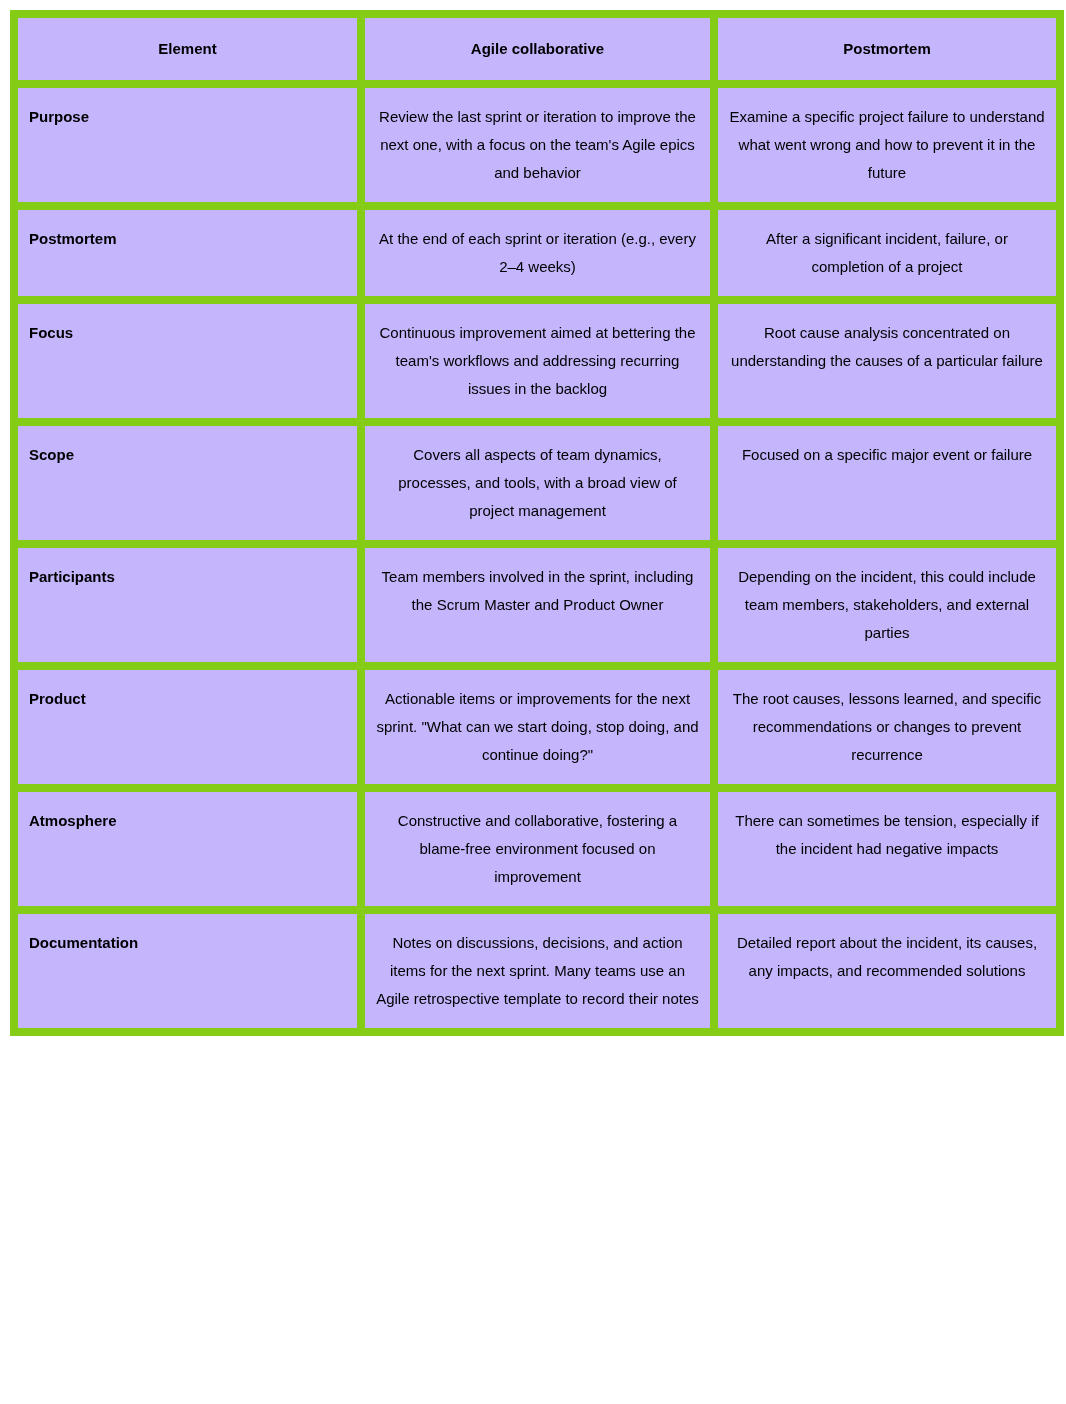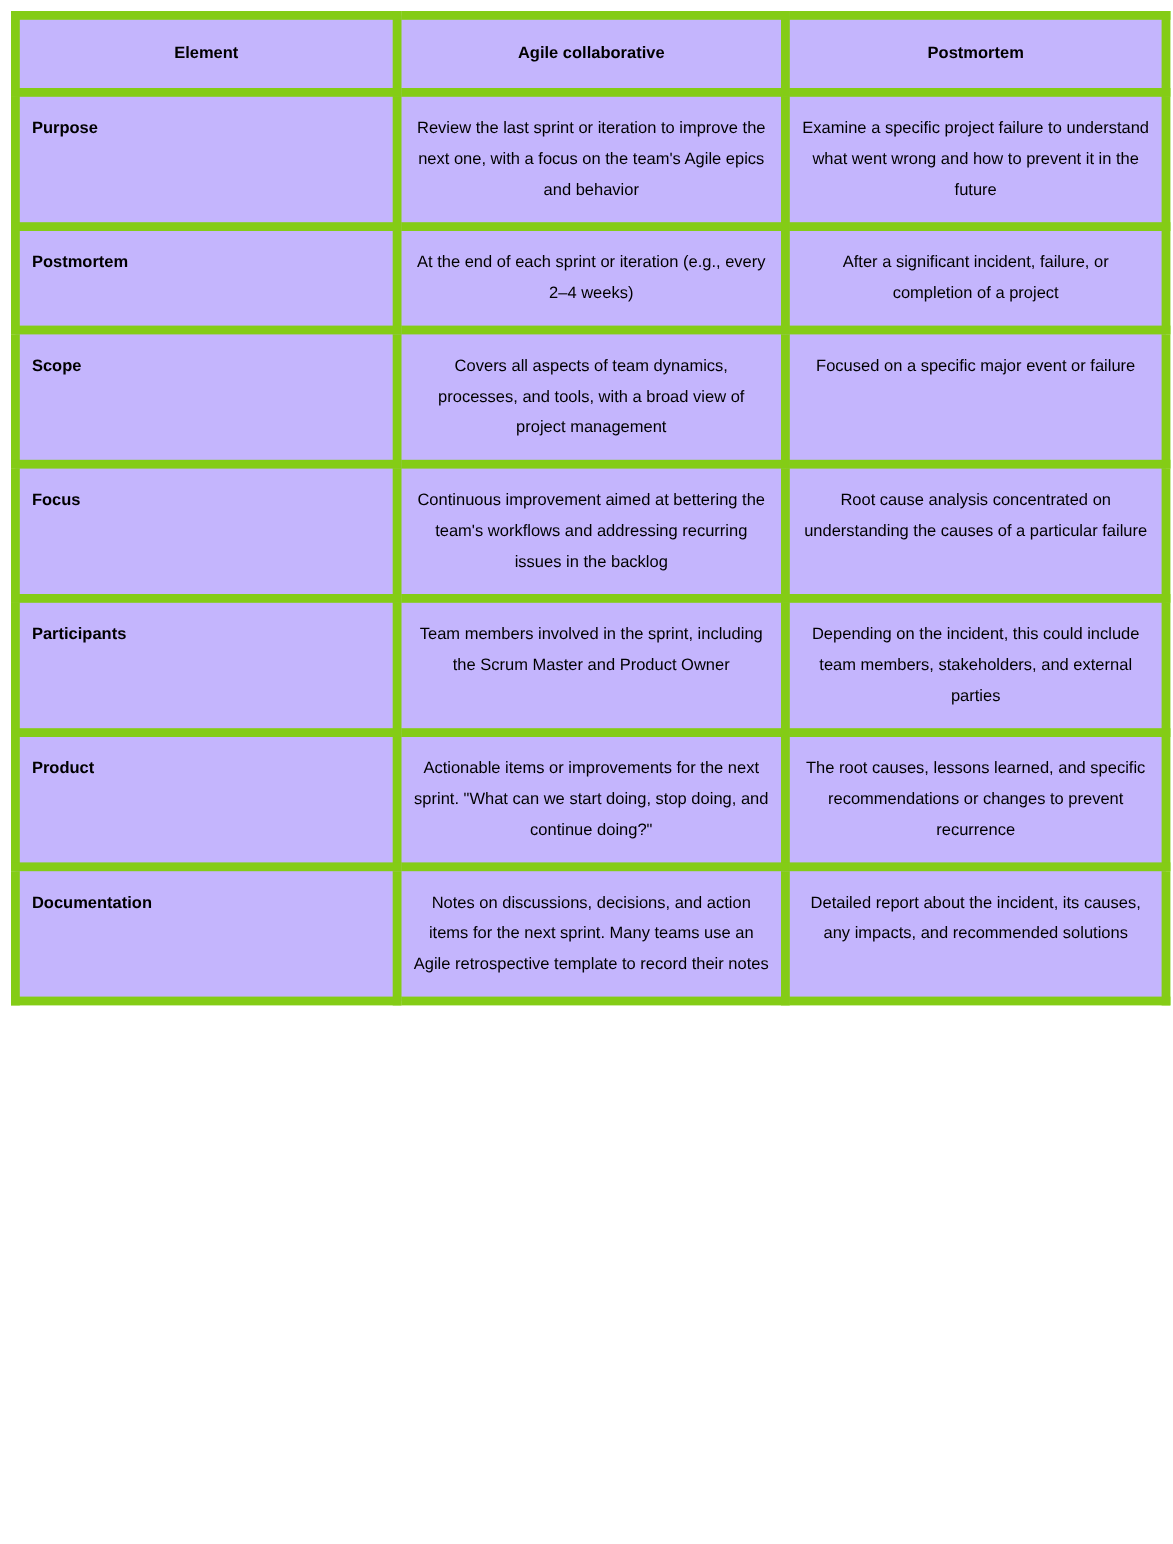--- a/index.html
+++ b/index.html
@@ -72,39 +72,44 @@
         <th class="row-label">Purpose</th>
         <td>Review the last sprint or iteration to improve the next one, with a focus on the team's Agile epics and behavior</td>
         <td>Examine a specific project failure to understand what went wrong and how to prevent it in the future</td>
       </tr>
       <tr>
         <th class="row-label">Postmortem</th>
         <td>At the end of each sprint or iteration (e.g., every 2–4 weeks)</td>
         <td>After a significant incident, failure, or completion of a project</td>
       </tr>
       <tr>
+        <th class="row-label">Focus</th>
+        <td>Continuous improvement aimed at bettering the team's workflows and addressing recurring issues in the backlog</td>
+        <td>Root cause analysis concentrated on understanding the causes of a particular failure</td>
+      </tr>
+      <tr>
         <th class="row-label">Scope</th>
         <td>Covers all aspects of team dynamics, processes, and tools, with a broad view of project management</td>
         <td>Focused on a specific major event or failure</td>
-      </tr>
-      <tr>
-        <th class="row-label">Focus</th>
-        <td>Continuous improvement aimed at bettering the team's workflows and addressing recurring issues in the backlog</td>
-        <td>Root cause analysis concentrated on understanding the causes of a particular failure</td>
       </tr>
       <tr>
         <th class="row-label">Participants</th>
         <td>Team members involved in the sprint, including the Scrum Master and Product Owner</td>
         <td>Depending on the incident, this could include team members, stakeholders, and external parties</td>
       </tr>
       <tr>
         <th class="row-label">Product</th>
         <td>Actionable items or improvements for the next sprint. "What can we start doing, stop doing, and continue doing?"</td>
         <td>The root causes, lessons learned, and specific recommendations or changes to prevent recurrence</td>
       </tr>
       <tr>
+        <th class="row-label">Atmosphere</th>
+        <td>Constructive and collaborative, fostering a blame-free environment focused on improvement</td>
+        <td>There can sometimes be tension, especially if the incident had negative impacts</td>
+      </tr>
+      <tr>
         <th class="row-label">Documentation</th>
         <td>Notes on discussions, decisions, and action items for the next sprint. Many teams use an Agile retrospective template to record their notes</td>
         <td>Detailed report about the incident, its causes, any impacts, and recommended solutions</td>
       </tr>
     </tbody>
   </table>
 </div>
 
 </body></html>

